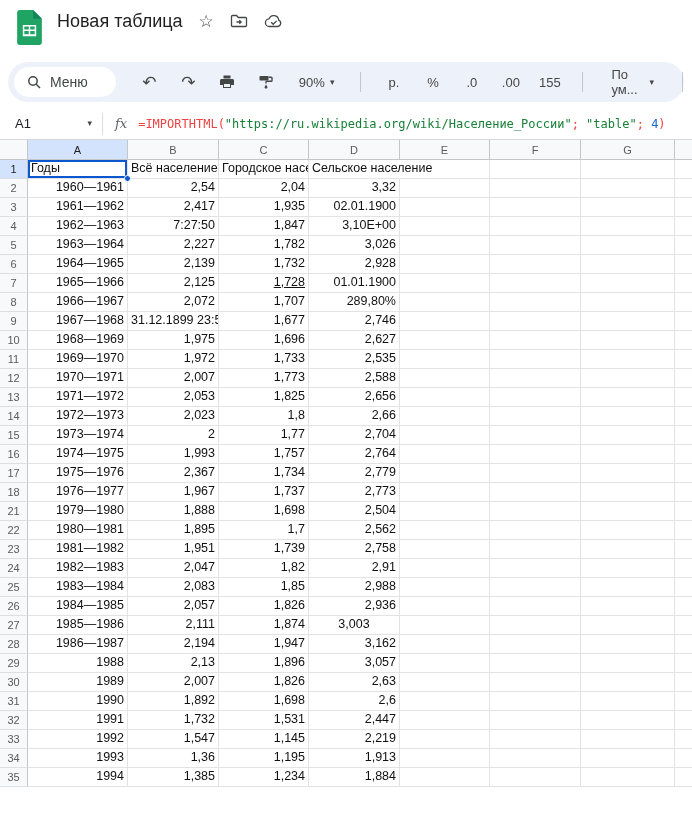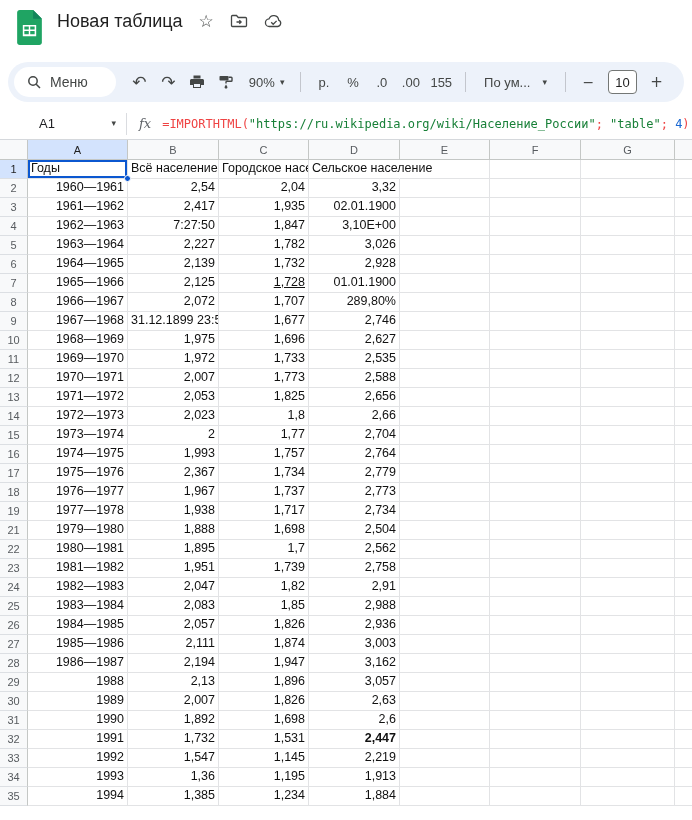--- a/index.html
+++ b/index.html
@@ -17,21 +17,21 @@
   .title-row { display:flex; align-items:center; gap:16px; height:26px; }
   .doc-title { font-size:18px; color:#1f1f1f; white-space:nowrap; }
   .title-icon { color:#444746; display:flex; align-items:center; }
   .star-glyph { font-family:"DejaVu Sans", sans-serif; font-size:17px; line-height:1; color:#444746; }
   .menubar { display:flex; margin-top:3px; margin-left:-8px; }
   .menu-item { font-size:14px; padding:3px 8px; border-radius:4px; color:#1f1f1f; white-space:nowrap; cursor:default; }
 
   
   .toolbar {
     height:40px; margin:0 8px 6px 8px; background:#edf2fa; border-radius:22px;
-    display:flex; align-items:center; padding:0 10px 0 6px; gap:2px; color:#444746;
+    display:flex; align-items:center; padding:0 10px 0 6px; gap:12px; color:#444746;
   }
   .search-pill {
     display:flex; align-items:center; gap:8px; background:#fff; border-radius:17px;
     height:30px; padding:0 28px 0 12px; margin-right:8px; font-size:14px; color:#444746;
   }
   .tbtn {
     min-width:27px; height:28px; display:flex; align-items:center; justify-content:center;
     border-radius:4px; font-size:13px; padding:0 4px; white-space:nowrap;
   }
   .glyph { font-family:"DejaVu Sans", sans-serif; font-size:17px; line-height:1; }
@@ -39,21 +39,21 @@
   .zoom { display:flex; align-items:center; gap:5px; padding:0 7px; font-size:13px; }
   .sep { width:1px; height:20px; background:#c3c6cd; margin:0 7px; flex:none; }
   .fmt { font-size:13px; }
   .font-sel { display:flex; align-items:center; gap:12px; padding:0 9px; font-size:13px; }
   .size-box {
     width:29px; height:24px; border:1px solid #747775; border-radius:4px; background:#fff;
     display:flex; align-items:center; justify-content:center; font-size:13px; margin:0 4px; color:#1f1f1f;
   }
 
   
-  .formula-bar { height:32px; display:flex; align-items:center; border-bottom:1px solid #d5d8dc; background:#fff;padding-left:24px; }
+  .formula-bar { height:32px; display:flex; align-items:center; border-bottom:1px solid #d5d8dc; background:#fff; }
   .name-box { width:102px; height:100%; display:flex; align-items:center; padding:0 10px 0 15px; font-size:13px; flex:none; }
   .name-box .chev { margin-left:auto; }
   .fb-sep { width:1px; height:22px; background:#dadce0; flex:none; }
   .fx { font-family:"DejaVu Serif", serif; font-style:italic; font-size:13px; color:#5f6368; margin:0 11px 0 12px; flex:none; }
   .formula { font-family:"DejaVu Sans Mono", monospace; font-size:12px; white-space:nowrap; overflow:hidden; flex:1; }
   .f-default { color:#ef4444; }
   .f-string { color:#188038; }
   .f-number { color:#1967d2; }
 
   
@@ -384,31 +384,20 @@
           <div class="cell r" style="width: 100px;">1976—1977</div>
           <div class="cell r" style="width: 91px;">1,967</div>
           <div class="cell r" style="width: 90px;">1,737</div>
           <div class="cell r" style="width: 91px;">2,773</div>
           <div class="cell" style="width: 90px;"></div>
           <div class="cell" style="width: 91px;"></div>
           <div class="cell" style="width: 94px;"></div>
           <div class="cell" style="width: 94px;"></div>
         </div>
         <div class="grid-row">
-          <div class="row-h">19</div>
-          <div class="cell r" style="width: 100px;">1977—1978</div>
-          <div class="cell r" style="width: 91px;">1,938</div>
-          <div class="cell r" style="width: 90px;">1,717</div>
-          <div class="cell r" style="width: 91px;">2,734</div>
-          <div class="cell" style="width: 90px;"></div>
-          <div class="cell" style="width: 91px;"></div>
-          <div class="cell" style="width: 94px;"></div>
-          <div class="cell" style="width: 94px;"></div>
-        </div>
-        <div class="grid-row">
           <div class="row-h">21</div>
           <div class="cell r" style="width: 100px;">1979—1980</div>
           <div class="cell r" style="width: 91px;">1,888</div>
           <div class="cell r" style="width: 90px;">1,698</div>
           <div class="cell r" style="width: 91px;">2,504</div>
           <div class="cell" style="width: 90px;"></div>
           <div class="cell" style="width: 91px;"></div>
           <div class="cell" style="width: 94px;"></div>
           <div class="cell" style="width: 94px;"></div>
         </div>
@@ -465,21 +454,21 @@
           <div class="cell" style="width: 90px;"></div>
           <div class="cell" style="width: 91px;"></div>
           <div class="cell" style="width: 94px;"></div>
           <div class="cell" style="width: 94px;"></div>
         </div>
         <div class="grid-row">
           <div class="row-h">27</div>
           <div class="cell r" style="width: 100px;">1985—1986</div>
           <div class="cell r" style="width: 91px;">2,111</div>
           <div class="cell r" style="width: 90px;">1,874</div>
-          <div class="cell r" style="width: 91px;">3,003</div>
+          <div class="cell r" style="width: 91px; text-align: center;">3,003</div>
           <div class="cell" style="width: 90px;"></div>
           <div class="cell" style="width: 91px;"></div>
           <div class="cell" style="width: 94px;"></div>
           <div class="cell" style="width: 94px;"></div>
         </div>
         <div class="grid-row">
           <div class="row-h">28</div>
           <div class="cell r" style="width: 100px;">1986—1987</div>
           <div class="cell r" style="width: 91px;">2,194</div>
           <div class="cell r" style="width: 90px;">1,947</div>
@@ -520,21 +509,21 @@
           <div class="cell" style="width: 90px;"></div>
           <div class="cell" style="width: 91px;"></div>
           <div class="cell" style="width: 94px;"></div>
           <div class="cell" style="width: 94px;"></div>
         </div>
         <div class="grid-row">
           <div class="row-h">32</div>
           <div class="cell r" style="width: 100px;">1991</div>
           <div class="cell r" style="width: 91px;">1,732</div>
           <div class="cell r" style="width: 90px;">1,531</div>
-          <div class="cell r" style="width: 91px; font-weight: bold;">2,447</div>
+          <div class="cell r" style="width: 91px;">2,447</div>
           <div class="cell" style="width: 90px;"></div>
           <div class="cell" style="width: 91px;"></div>
           <div class="cell" style="width: 94px;"></div>
           <div class="cell" style="width: 94px;"></div>
         </div>
         <div class="grid-row">
           <div class="row-h">33</div>
           <div class="cell r" style="width: 100px;">1992</div>
           <div class="cell r" style="width: 91px;">1,547</div>
           <div class="cell r" style="width: 90px;">1,145</div>

